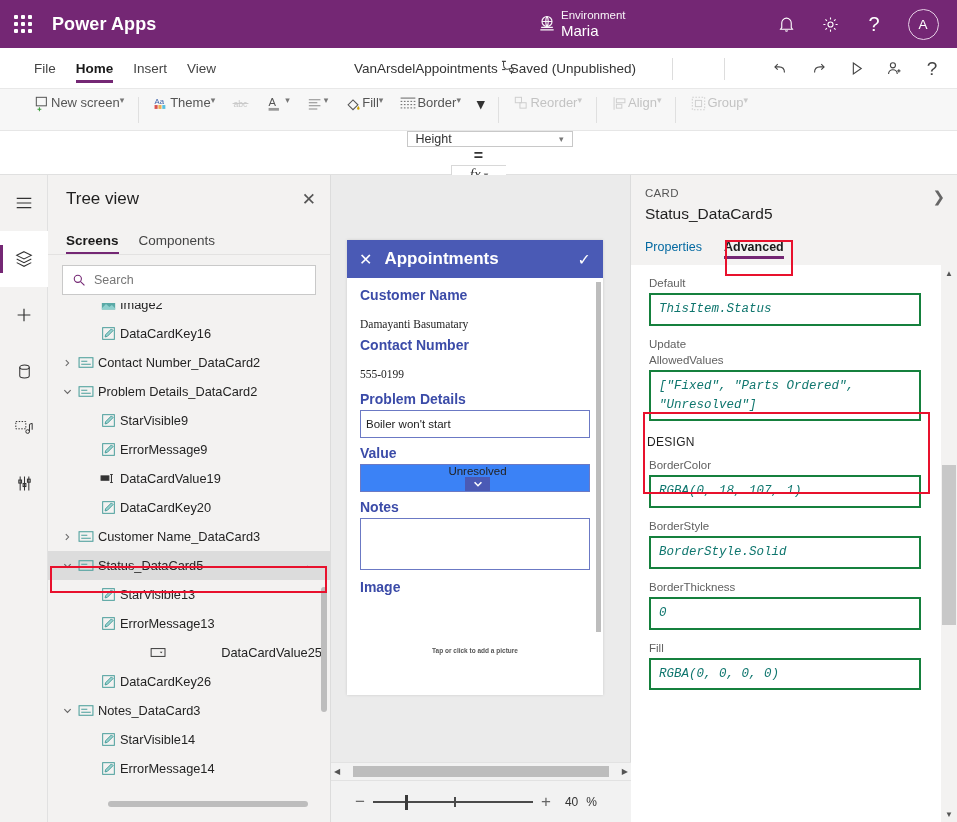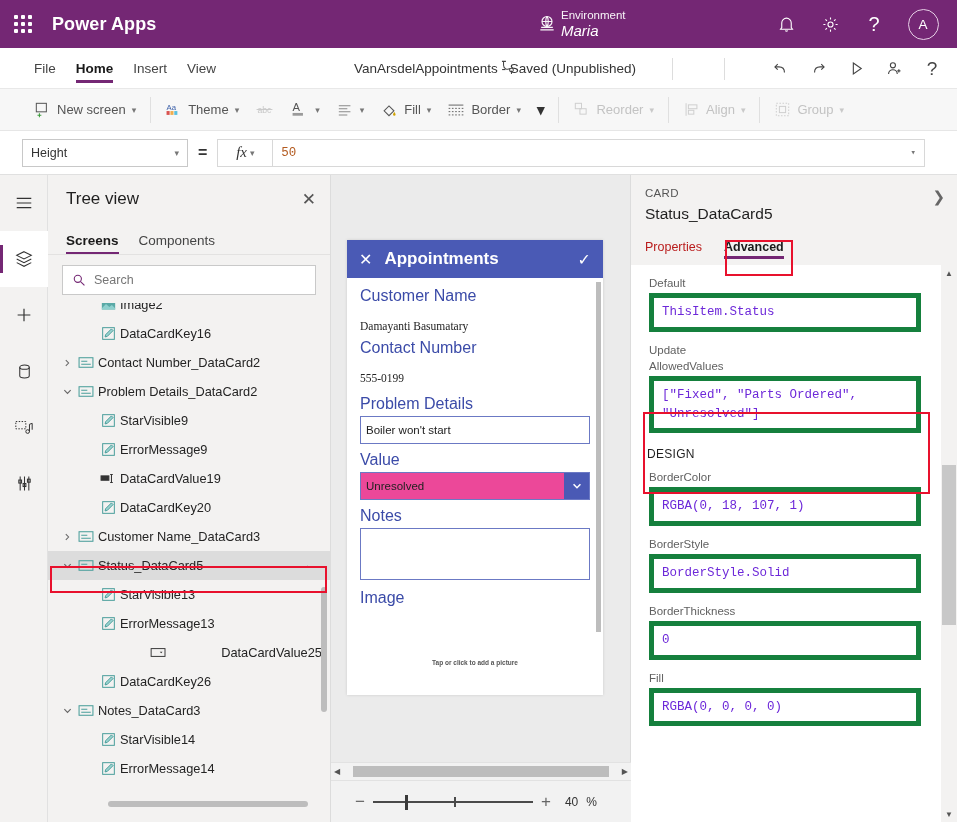--- a/index.html
+++ b/index.html
@@ -24,21 +24,21 @@
   .waffle-grid { display: grid; grid-template-columns: repeat(3, 4px); gap: 3px; }
   .waffle-grid i { width: 4px; height: 4px; background: #fff; border-radius: 1px; display: block; }
   .brand { font-size: 18px; font-weight: bold; letter-spacing: .1px; margin-left: 6px; }
   .env-wrap {
     position: absolute; left: 537px; top: 0; height: 48px;
     display: flex; align-items: center; gap: 4px;
   }
   .env-icon { width: 20px; height: 20px; opacity: .95; }
   .env-text { line-height: 1.15; }
   .env-label { font-size: 11.5px; opacity: .95; }
-  .env-name { font-size: 15px; font-style: italic; }
+  .env-name { font-size: 15px; }
   .topbar-right {
     position: absolute; right: 8px; top: 0; height: 48px;
     display: flex; align-items: center; gap: 2px;
   }
   .tb-icon {
     width: 42px; height: 48px; display: flex; align-items: center; justify-content: center;
     cursor: pointer;
   }
   .avatar-btn { width: 52px; height: 48px; display: flex; align-items: center; justify-content: center; cursor: pointer; }
   .avatar {
@@ -71,33 +71,33 @@
   .menubar-right { position: absolute; right: 6px; top: 0; height: 41px; display: flex; align-items: center; }
   .mb-icon { width: 38px; height: 41px; display: flex; align-items: center; justify-content: center; cursor: pointer; }
 
   
   .ribbon {
     position: absolute; left: 0; top: 89px; width: 957px; height: 42px;
     background: #f7f7f7; border-bottom: 1px solid #e6e6e6;
     display: flex; align-items: center;
   }
   .rb-btn {
-    display: flex; align-items: center; gap: 6px; height: 30px;
+    display: flex; height: 30px;
     padding: 0 8px; font-size: 13px; color: #555; cursor: pointer; white-space: nowrap;
   }
   .rb-btn.dis { color: #c3c3c3; cursor: default; }
   .rb-sep { width: 1px; height: 26px; background: #e0e0e0; margin: 0 6px; }
   .caret { font-size: 9px; color: #777; }
   .rb-btn.dis .caret { color: #c9c9c9; }
 
   
   .fxbar {
     position: absolute; left: 0; top: 131px; width: 957px; height: 44px;
     background: #fff; border-bottom: 1px solid #e0e0e0;
-    display: flex; align-items: center;
+    display: flex; align-items: center; flex-direction: column;
   }
   .prop-select {
     margin-left: 22px; width: 166px; height: 28px;
     border: 1px solid #c8c8c8; background: #fff;
     display: flex; align-items: center; justify-content: space-between;
     padding: 0 8px; font-size: 12.5px; color: #333; cursor: pointer;
   }
   .eq { margin: 0 10px; font-size: 16px; color: #333; font-weight: bold; }
   .fx-box {
     width: 55px; height: 28px; border: 1px solid #d8d8d8; border-right: none; background: #fff;
@@ -176,31 +176,32 @@
     position: absolute; left: 16px; top: 65px; width: 256px; height: 455px;
     background: #fff; box-shadow: 0 0 3px rgba(0,0,0,.13);
   }
   .phone-header {
     height: 38px; background: #4a5ab5; display: flex; align-items: center;
     padding: 0 12px; color: #fff; gap: 12px;
   }
   .phone-title { font-size: 17px; font-weight: bold; }
   .phone-check { margin-left: auto; font-size: 16px; }
   .form-body { padding: 9px 13px 0 13px; position: relative; }
-  .f-label { font-size: 16px; color: #3b4ba8; margin-top: 7px; }
+  .f-label { font-size: 14px; color: #3b4ba8; margin-top: 7px; font-weight: bold; }
   .f-label.first { margin-top: 0; }
   .f-val { font-size: 11.5px; color: #222; margin-top: 15px; font-family: Liberation Serif, serif; }
   .f-input {
     height: 28px; border: 1.4px solid #6b79c4; background: #fff; margin-top: 3px;
     display: flex; align-items: center; padding: 0 5px; font-size: 11.5px; color: #222;
   }
   .f-dropdown {
-    height: 28px; border: 1.4px solid #6b79c4; background: #ec4899; margin-top: 3px;
+    height: 28px; border: 1.4px solid #6b79c4; background: #3b82f6; margin-top: 3px;
     display: flex; align-items: center; padding: 0 0 0 5px; font-size: 11.5px; color: #222;
     justify-content: space-between;
+    flex-direction: column;
   }
   .f-dd-arrow {
     width: 25px; height: 25.5px; background: #4a5ab5; color: #fff;
     display: flex; align-items: center; justify-content: center;
   }
   .f-textarea { height: 52px; border: 1.4px solid #6b79c4; background: #fff; margin-top: 3px; }
   .img-ph { position: relative; height: 115px; margin-top: 4px; }
   .img-ph-text {
     position: absolute; left: 0; right: 0; top: 48px; text-align: center;
     font-size: 6.5px; color: #555; font-weight: bold;
@@ -232,32 +233,32 @@
   
   .props {
     position: absolute; left: 631px; top: 175px; width: 326px; height: 822px;
     background: #fff;
   }
   .props-head { background: #f3f2f1; padding: 12px 14px 0 14px; height: 90px; position: relative; }
   .card-kicker { font-size: 11.5px; color: #555; letter-spacing: .3px; }
   .card-name { font-size: 15.5px; color: #1f1f1f; margin-top: 6px; }
   .props-collapse { position: absolute; right: 12px; top: 13px; font-size: 15px; color: #666; cursor: pointer; }
   .props-tabs { display: flex; align-items: flex-end; margin-top: 10px; height: 26px; }
-  .props-tab { font-size: 12.5px; color: #b91c1c; margin-right: 22px; padding-bottom: 5px; cursor: pointer; position: relative; }
+  .props-tab { font-size: 12.5px; color: #0369a1; margin-right: 22px; padding-bottom: 5px; cursor: pointer; position: relative; }
   .props-tab.active { font-weight: bold; color: #1a1a1a; }
   .props-tab.active::after {
     content: ""; position: absolute; left: 0; right: 0; bottom: 0; height: 3px; background: #742774;
   }
   .props-body { position: relative; height: 557px; overflow: hidden; padding: 12px 16px 0 18px; }
   .p-label { font-size: 11.5px; color: #616161; margin-bottom: 4px; }
   .p-field {
-    border: 5px solid #15803d; background: #fff; min-height: 28px;
+    border: 2px solid #15803d; background: #fff; min-height: 28px;
     display: flex; align-items: center; padding: 5px 8px; margin-bottom: 12px;
-    font-family: "Liberation Mono", monospace; font-size: 12.5px; color: #6d28d9;
-    line-height: 1.5; white-space: pre-wrap; word-break: break-word;
+    font-family: "Liberation Mono", monospace; font-size: 12.5px; color: #0f766e;
+    line-height: 1.5; white-space: pre-wrap; word-break: break-word; font-style: italic;
   }
   .p-section { font-size: 12px; color: #1f1f1f; font-weight: normal; margin: 6px 0 10px -2px; letter-spacing: .3px; }
   .props-scrollbar {
     position: absolute; right: 0; top: 0; width: 16px; height: 557px; background: #f3f2f1;
   }
   .ps-up, .ps-dn { height: 16px; display: flex; align-items: center; justify-content: center; font-size: 8px; color: #555; cursor: pointer; }
   .ps-thumb { position: absolute; top: 200px; left: 1px; width: 14px; height: 160px; background: #c8c8c8; }
   .redbox { position: absolute; border: 2.5px solid #e8112d; pointer-events: none; }
   svg { display: block; }
 </style>

